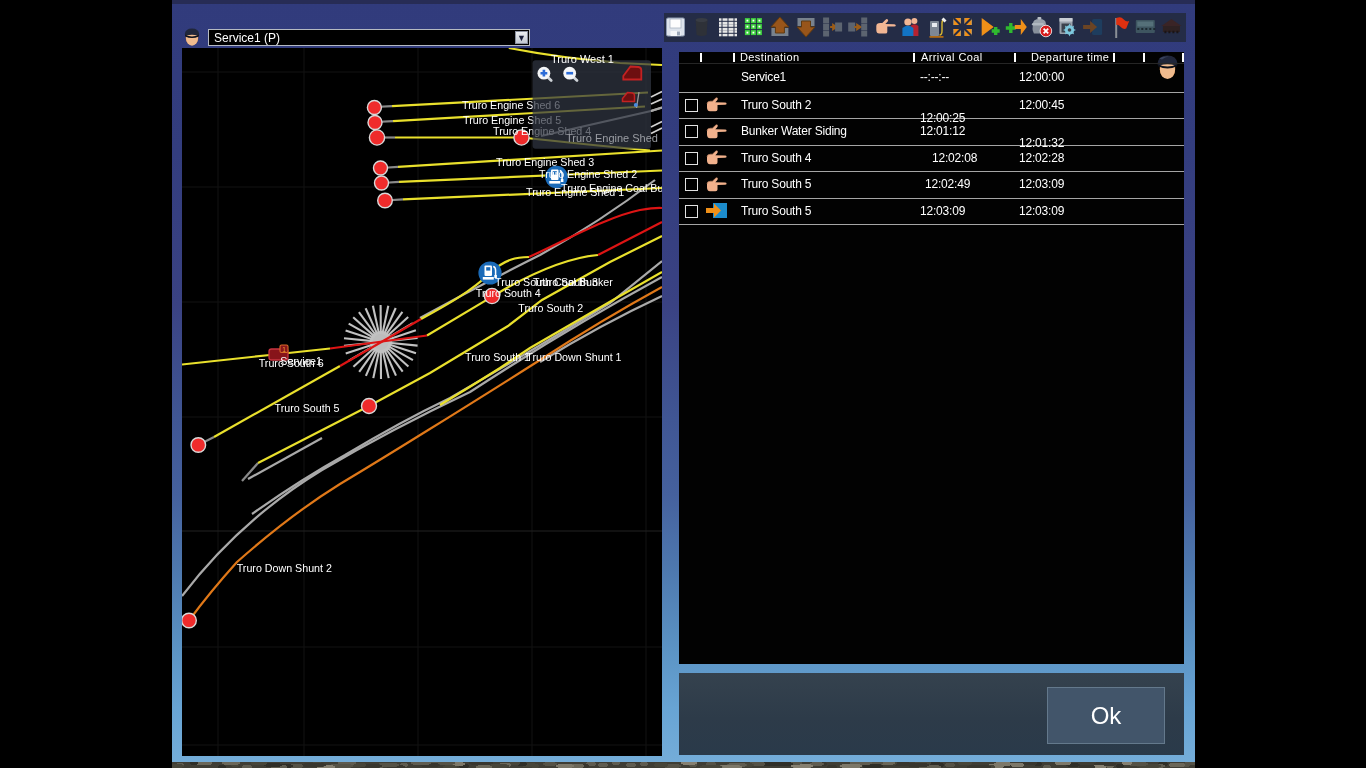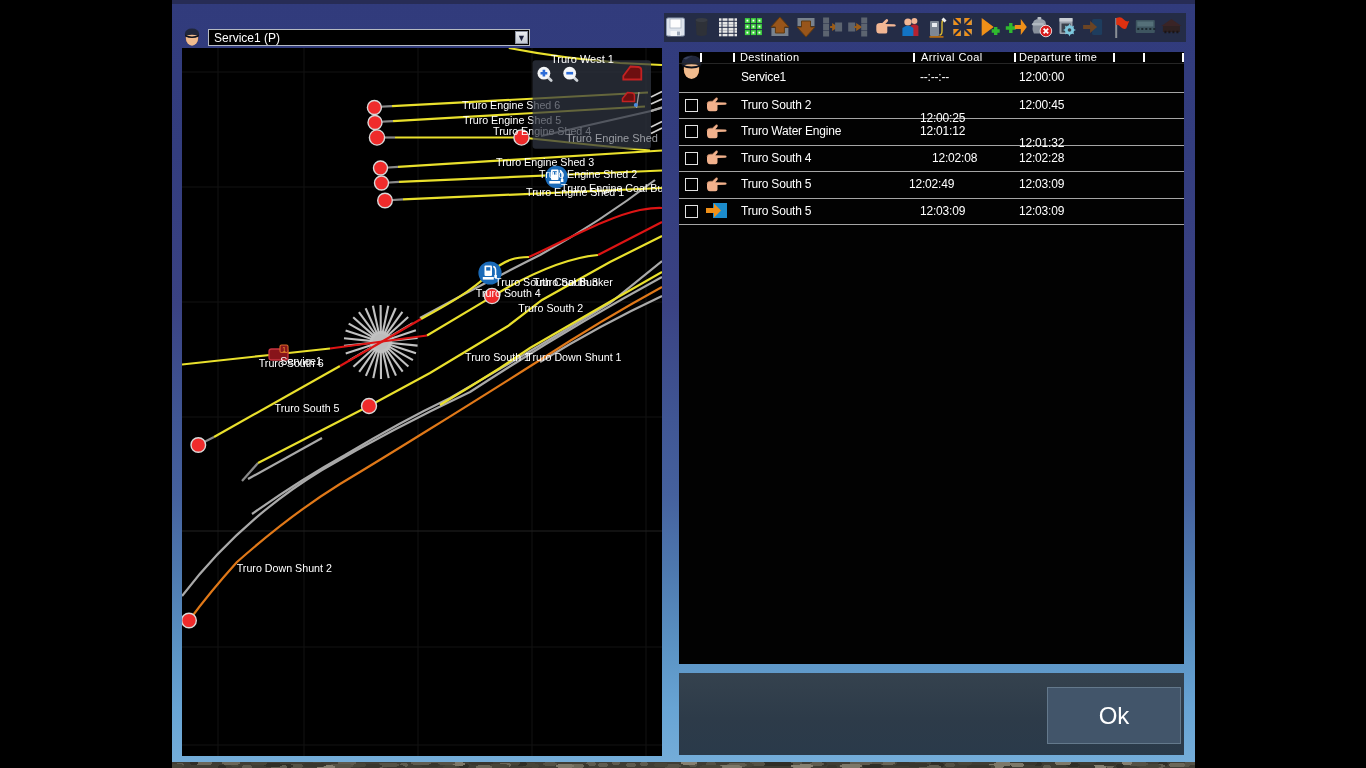--- a/index.html
+++ b/index.html
@@ -4,24 +4,24 @@
 <style>
   html,body{margin:0;padding:0;background:#000;width:1366px;height:768px;overflow:hidden;}
   *{box-sizing:border-box;}
   body{font-family:"Liberation Sans", sans-serif;}
   #screen{position:absolute;top:0;left:0;width:1366px;height:768px;background:#000;}
   #dialog{position:absolute;left:172px;top:0;width:1023px;height:762px;
     background:linear-gradient(to bottom,#313b7c 0%,#333d7e 20%,#3a4283 40%,#405694 55%,#45619e 65%,#4e79af 75%,#5b93c4 85%,#68a4d4 93%,#74add9 100%);}
   #topband{position:absolute;left:172px;top:0;width:1023px;height:4px;background:#272c55;}
   #mapwrap{position:absolute;left:182px;top:48px;width:480px;height:708px;background:#000;}
   #toolbar{position:absolute;left:664px;top:13px;width:522px;height:29px;background:#242c46;}
-  #tablewrap{position:absolute;left:679px;top:52px;width:505px;height:612px;background:#020202;}
+  #tablewrap{position:absolute;left:679px;top:52px;width:505px;height:612px;background:#020202;text-align:right;}
   #okpanel{position:absolute;left:679px;top:673px;width:505px;height:82px;
     background:linear-gradient(to bottom,#35424e 0%,#2d3b49 55%,#2a3a4a 100%);}
-  #okbtn{position:absolute;left:1047px;top:687px;width:134px;height:57px;background:#42556a;
+  #okbtn{position:absolute;left:1047px;top:687px;width:118px;height:57px;background:#42556a;
     border:1px solid #64798c;color:#fff;font-size:24px;text-align:center;line-height:55px;}
   #bottomstrip{position:absolute;left:172px;top:762px;width:1023px;height:6px;background:radial-gradient(ellipse 11px 4px at 5px 4px,#474539 0 60%,transparent 62%),radial-gradient(ellipse 7px 4px at 8px 3px,#5f5c50 0 60%,transparent 62%),radial-gradient(ellipse 6px 4px at 22px 1px,#2f2e27 0 60%,transparent 62%),radial-gradient(ellipse 12px 4px at 31px 1px,#6b6759 0 60%,transparent 62%),radial-gradient(ellipse 7px 4px at 36px 1px,#6b6759 0 60%,transparent 62%),radial-gradient(ellipse 7px 4px at 50px 5px,#2f2e27 0 60%,transparent 62%),radial-gradient(ellipse 15px 4px at 59px 1px,#6b6759 0 60%,transparent 62%),radial-gradient(ellipse 6px 4px at 63px 3px,#474539 0 60%,transparent 62%),radial-gradient(ellipse 8px 4px at 75px 5px,#5f5c50 0 60%,transparent 62%),radial-gradient(ellipse 14px 4px at 87px 1px,#474539 0 60%,transparent 62%),radial-gradient(ellipse 15px 4px at 101px 3px,#2f2e27 0 60%,transparent 62%),radial-gradient(ellipse 14px 4px at 107px 5px,#5f5c50 0 60%,transparent 62%),radial-gradient(ellipse 15px 4px at 112px 4px,#2f2e27 0 60%,transparent 62%),radial-gradient(ellipse 12px 4px at 124px 4px,#555246 0 60%,transparent 62%),radial-gradient(ellipse 20px 4px at 142px 3px,#38362e 0 60%,transparent 62%),radial-gradient(ellipse 9px 4px at 145px 2px,#474539 0 60%,transparent 62%),radial-gradient(ellipse 15px 4px at 154px 5px,#868071 0 60%,transparent 62%),radial-gradient(ellipse 20px 4px at 169px 4px,#555246 0 60%,transparent 62%),radial-gradient(ellipse 15px 4px at 175px 1px,#5f5c50 0 60%,transparent 62%),radial-gradient(ellipse 12px 4px at 187px 3px,#474539 0 60%,transparent 62%),radial-gradient(ellipse 20px 4px at 198px 4px,#38362e 0 60%,transparent 62%),radial-gradient(ellipse 16px 4px at 201px 5px,#5f5c50 0 60%,transparent 62%),radial-gradient(ellipse 18px 4px at 216px 3px,#555246 0 60%,transparent 62%),radial-gradient(ellipse 15px 4px at 224px 5px,#38362e 0 60%,transparent 62%),radial-gradient(ellipse 7px 4px at 232px 3px,#5f5c50 0 60%,transparent 62%),radial-gradient(ellipse 17px 4px at 249px 1px,#5f5c50 0 60%,transparent 62%),radial-gradient(ellipse 16px 4px at 258px 3px,#38362e 0 60%,transparent 62%),radial-gradient(ellipse 20px 4px at 271px 1px,#555246 0 60%,transparent 62%),radial-gradient(ellipse 11px 4px at 278px 5px,#474539 0 60%,transparent 62%),radial-gradient(ellipse 13px 4px at 285px 2px,#7d7869 0 60%,transparent 62%),radial-gradient(ellipse 8px 4px at 292px 4px,#2f2e27 0 60%,transparent 62%),radial-gradient(ellipse 20px 4px at 309px 1px,#38362e 0 60%,transparent 62%),radial-gradient(ellipse 13px 4px at 312px 5px,#6b6759 0 60%,transparent 62%),radial-gradient(ellipse 20px 4px at 325px 4px,#474539 0 60%,transparent 62%),radial-gradient(ellipse 10px 4px at 333px 3px,#6b6759 0 60%,transparent 62%),radial-gradient(ellipse 9px 4px at 343px 1px,#474539 0 60%,transparent 62%),radial-gradient(ellipse 8px 4px at 350px 2px,#2f2e27 0 60%,transparent 62%),radial-gradient(ellipse 13px 4px at 357px 3px,#474539 0 60%,transparent 62%),radial-gradient(ellipse 6px 4px at 363px 4px,#474539 0 60%,transparent 62%),radial-gradient(ellipse 11px 4px at 378px 2px,#555246 0 60%,transparent 62%),radial-gradient(ellipse 15px 4px at 393px 4px,#7d7869 0 60%,transparent 62%),radial-gradient(ellipse 12px 4px at 405px 4px,#6b6759 0 60%,transparent 62%),radial-gradient(ellipse 7px 4px at 413px 4px,#38362e 0 60%,transparent 62%),radial-gradient(ellipse 9px 4px at 419px 2px,#5f5c50 0 60%,transparent 62%),radial-gradient(ellipse 8px 4px at 431px 3px,#5f5c50 0 60%,transparent 62%),radial-gradient(ellipse 6px 4px at 444px 1px,#5f5c50 0 60%,transparent 62%),radial-gradient(ellipse 8px 4px at 459px 3px,#5f5c50 0 60%,transparent 62%),radial-gradient(ellipse 6px 4px at 472px 2px,#5f5c50 0 60%,transparent 62%),radial-gradient(ellipse 12px 4px at 489px 3px,#474539 0 60%,transparent 62%),radial-gradient(ellipse 15px 4px at 500px 4px,#555246 0 60%,transparent 62%),radial-gradient(ellipse 7px 4px at 502px 4px,#38362e 0 60%,transparent 62%),radial-gradient(ellipse 13px 4px at 517px 1px,#868071 0 60%,transparent 62%),radial-gradient(ellipse 7px 4px at 521px 3px,#555246 0 60%,transparent 62%),radial-gradient(ellipse 19px 4px at 539px 5px,#474539 0 60%,transparent 62%),radial-gradient(ellipse 9px 4px at 539px 2px,#555246 0 60%,transparent 62%),radial-gradient(ellipse 20px 4px at 558px 5px,#7d7869 0 60%,transparent 62%),radial-gradient(ellipse 16px 4px at 565px 3px,#5f5c50 0 60%,transparent 62%),radial-gradient(ellipse 11px 4px at 575px 3px,#474539 0 60%,transparent 62%),radial-gradient(ellipse 14px 4px at 585px 2px,#555246 0 60%,transparent 62%),radial-gradient(ellipse 18px 4px at 601px 2px,#2f2e27 0 60%,transparent 62%),radial-gradient(ellipse 17px 4px at 611px 2px,#2f2e27 0 60%,transparent 62%),radial-gradient(ellipse 13px 4px at 622px 1px,#555246 0 60%,transparent 62%),radial-gradient(ellipse 18px 4px at 630px 4px,#868071 0 60%,transparent 62%),radial-gradient(ellipse 9px 4px at 634px 4px,#555246 0 60%,transparent 62%),radial-gradient(ellipse 11px 4px at 645px 2px,#5f5c50 0 60%,transparent 62%),radial-gradient(ellipse 9px 4px at 650px 2px,#38362e 0 60%,transparent 62%),radial-gradient(ellipse 9px 4px at 660px 5px,#38362e 0 60%,transparent 62%),radial-gradient(ellipse 19px 4px at 679px 4px,#7d7869 0 60%,transparent 62%),radial-gradient(ellipse 18px 4px at 689px 1px,#5f5c50 0 60%,transparent 62%),radial-gradient(ellipse 18px 4px at 700px 4px,#2f2e27 0 60%,transparent 62%),radial-gradient(ellipse 12px 4px at 704px 1px,#555246 0 60%,transparent 62%),radial-gradient(ellipse 13px 4px at 715px 1px,#6b6759 0 60%,transparent 62%),radial-gradient(ellipse 8px 4px at 720px 1px,#474539 0 60%,transparent 62%),radial-gradient(ellipse 15px 4px at 730px 2px,#38362e 0 60%,transparent 62%),radial-gradient(ellipse 19px 4px at 746px 3px,#38362e 0 60%,transparent 62%),radial-gradient(ellipse 14px 4px at 751px 1px,#474539 0 60%,transparent 62%),radial-gradient(ellipse 18px 4px at 758px 5px,#5f5c50 0 60%,transparent 62%),radial-gradient(ellipse 12px 4px at 762px 2px,#2f2e27 0 60%,transparent 62%),radial-gradient(ellipse 10px 4px at 766px 3px,#2f2e27 0 60%,transparent 62%),radial-gradient(ellipse 9px 4px at 778px 3px,#555246 0 60%,transparent 62%),radial-gradient(ellipse 12px 4px at 793px 1px,#474539 0 60%,transparent 62%),radial-gradient(ellipse 20px 4px at 807px 5px,#38362e 0 60%,transparent 62%),radial-gradient(ellipse 12px 4px at 816px 5px,#474539 0 60%,transparent 62%),radial-gradient(ellipse 14px 4px at 824px 4px,#7d7869 0 60%,transparent 62%),radial-gradient(ellipse 15px 4px at 831px 2px,#7d7869 0 60%,transparent 62%),radial-gradient(ellipse 8px 4px at 835px 5px,#38362e 0 60%,transparent 62%),radial-gradient(ellipse 14px 4px at 844px 3px,#7d7869 0 60%,transparent 62%),radial-gradient(ellipse 14px 4px at 857px 1px,#38362e 0 60%,transparent 62%),radial-gradient(ellipse 6px 4px at 866px 2px,#2f2e27 0 60%,transparent 62%),radial-gradient(ellipse 6px 4px at 875px 5px,#5f5c50 0 60%,transparent 62%),radial-gradient(ellipse 14px 4px at 891px 1px,#7d7869 0 60%,transparent 62%),radial-gradient(ellipse 11px 4px at 901px 3px,#2f2e27 0 60%,transparent 62%),radial-gradient(ellipse 14px 4px at 915px 5px,#38362e 0 60%,transparent 62%),radial-gradient(ellipse 17px 4px at 924px 5px,#868071 0 60%,transparent 62%),radial-gradient(ellipse 19px 4px at 933px 2px,#38362e 0 60%,transparent 62%),radial-gradient(ellipse 7px 4px at 938px 4px,#6b6759 0 60%,transparent 62%),radial-gradient(ellipse 7px 4px at 948px 4px,#2f2e27 0 60%,transparent 62%),radial-gradient(ellipse 9px 4px at 955px 1px,#868071 0 60%,transparent 62%),radial-gradient(ellipse 17px 4px at 966px 2px,#555246 0 60%,transparent 62%),radial-gradient(ellipse 20px 4px at 977px 4px,#474539 0 60%,transparent 62%),radial-gradient(ellipse 17px 4px at 983px 4px,#5f5c50 0 60%,transparent 62%),radial-gradient(ellipse 8px 4px at 991px 2px,#2f2e27 0 60%,transparent 62%),radial-gradient(ellipse 14px 4px at 1005px 3px,#6b6759 0 60%,transparent 62%),radial-gradient(ellipse 9px 4px at 1013px 3px,#555246 0 60%,transparent 62%),radial-gradient(ellipse 17px 4px at 1023px 1px,#555246 0 60%,transparent 62%),#3f3d34;overflow:hidden;}
   .ddhead{position:absolute;left:183px;top:26px;width:18px;height:21px;}
   #combo{position:absolute;left:208px;top:29px;width:322px;height:17px;background:#000;border:1px solid #b5bac2;}
   #combotext{position:absolute;left:5px;top:1px;color:#fff;font-size:12px;line-height:14px;}
   #combobtn{position:absolute;right:1px;top:1px;width:13px;height:13px;background:linear-gradient(#eceef2,#c2c8d2);
     border:1px solid #8a90a0;color:#1a1f3a;font-size:9px;text-align:center;line-height:12px;}
   .tick{position:absolute;top:1px;width:2px;height:9px;background:#fff;}
   .hdr{position:absolute;top:0;color:#fff;font-size:11px;line-height:11px;letter-spacing:0.4px;}
   .sep{position:absolute;left:0;width:505px;height:1px;background:#a5a5a5;}
@@ -364,21 +364,21 @@
     </g>
   </svg>
   </div>
   <div id="tablewrap">
     <div class="tick" style="left:21px"></div><div class="tick" style="left:54px"></div>
     <div class="tick" style="left:234px"></div><div class="tick" style="left:335px"></div>
     <div class="tick" style="left:434px"></div><div class="tick" style="left:464px"></div>
     <div class="tick" style="left:503px"></div>
     <div class="hdr" style="left:61px">Destination</div>
     <div class="hdr" style="left:242px">Arrival Coal</div>
-    <div class="hdr" style="left:340px">Departure time</div>
+    <div class="hdr" style="left:352px">Departure time</div>
     <div class="sep" style="top:11px;background:#262626"></div>
     <div class="sep" style="top:40px"></div><div class="sep" style="top:66px"></div>
     <div class="sep" style="top:93px"></div><div class="sep" style="top:119px"></div>
     <div class="sep" style="top:146px"></div><div class="sep" style="top:172px"></div>
     
     <svg class="ricon" style="left:23px;top:11px" width="25" height="28" viewBox="0 0 25 28">
       <path d="M5,13 Q4,20 7,24 L7,14 Z" fill="#c9762e"></path>
       <path d="M20,13 Q21,20 18,24 L18,14 Z" fill="#c9762e"></path>
       <ellipse cx="12.5" cy="17.5" rx="7.6" ry="9.5" fill="#f0bb8e"></ellipse>
       <path d="M2.5,11.5 Q3.5,3.5 12.5,3.5 Q21.5,3.5 22.5,11.5 Q22.8,13.8 20,13.2 Q12.5,11.4 5,13.2 Q2.2,13.8 2.5,11.5 Z" fill="#20263a"></path>
@@ -405,28 +405,28 @@
         <use href="#handrow"></use>
       </svg>
     
     <svg class="hand" style="top:150px" viewBox="0 0 22 18">
       <rect x="7" y="1" width="14" height="15" fill="#1c8ccc"></rect>
       <path d="M0,6 L8,6 L8,1.5 L15,8.5 L8,15.5 L8,11 L0,11 Z" fill="#f09018"></path>
     </svg>
     <div class="ct" style="left:62px;top:45.5px">Truro South 2</div>
     <div class="ct" style="left:241px;top:59px">12:00:25</div>
     <div class="ct" style="left:340px;top:45.5px">12:00:45</div>
-    <div class="ct" style="left:62px;top:72px">Truro Water Engine</div>
+    <div class="ct" style="left:62px;top:72px">Bunker Water Siding</div>
     <div class="ct" style="left:241px;top:72px">12:01:12</div>
     <div class="ct" style="left:340px;top:84px">12:01:32</div>
     <div class="ct" style="left:62px;top:98.5px">Truro South 4</div>
     <div class="ct" style="left:253px;top:98.5px">12:02:08</div>
     <div class="ct" style="left:340px;top:98.5px">12:02:28</div>
     <div class="ct" style="left:62px;top:125px">Truro South 5</div>
-    <div class="ct" style="left:230px;top:125px">12:02:49</div>
+    <div class="ct" style="left:246px;top:125px">12:02:49</div>
     <div class="ct" style="left:340px;top:125px">12:03:09</div>
     <div class="ct" style="left:62px;top:151.5px">Truro South 5</div>
     <div class="ct" style="left:241px;top:151.5px">12:03:09</div>
     <div class="ct" style="left:340px;top:151.5px">12:03:09</div>
     <svg width="0" height="0">
         <defs>
       <g id="handrow">
         <path d="M1,8 Q1,5.2 4.5,5.2 L6.5,5.2 L9.2,2.5 Q10.5,1.2 11.5,2.1 Q12.4,3 11,4.4 L9.3,6.2 L19,6.5 Q20.6,6.6 20.6,7.7 Q20.6,8.8 19,8.8 L11.5,9 L11.5,13.5 Q11.5,15.2 9.5,15.2 L4,15.2 Q1,15.2 1,11.5 Z" fill="#f2b18c"></path>
         <path d="M1,8 Q1,5.2 4.5,5.2 L6.5,5.2 L9.2,2.5 Q10.5,1.2 11.5,2.1" fill="none" stroke="#b97f5e" stroke-width="0.7"></path>
       </g>

